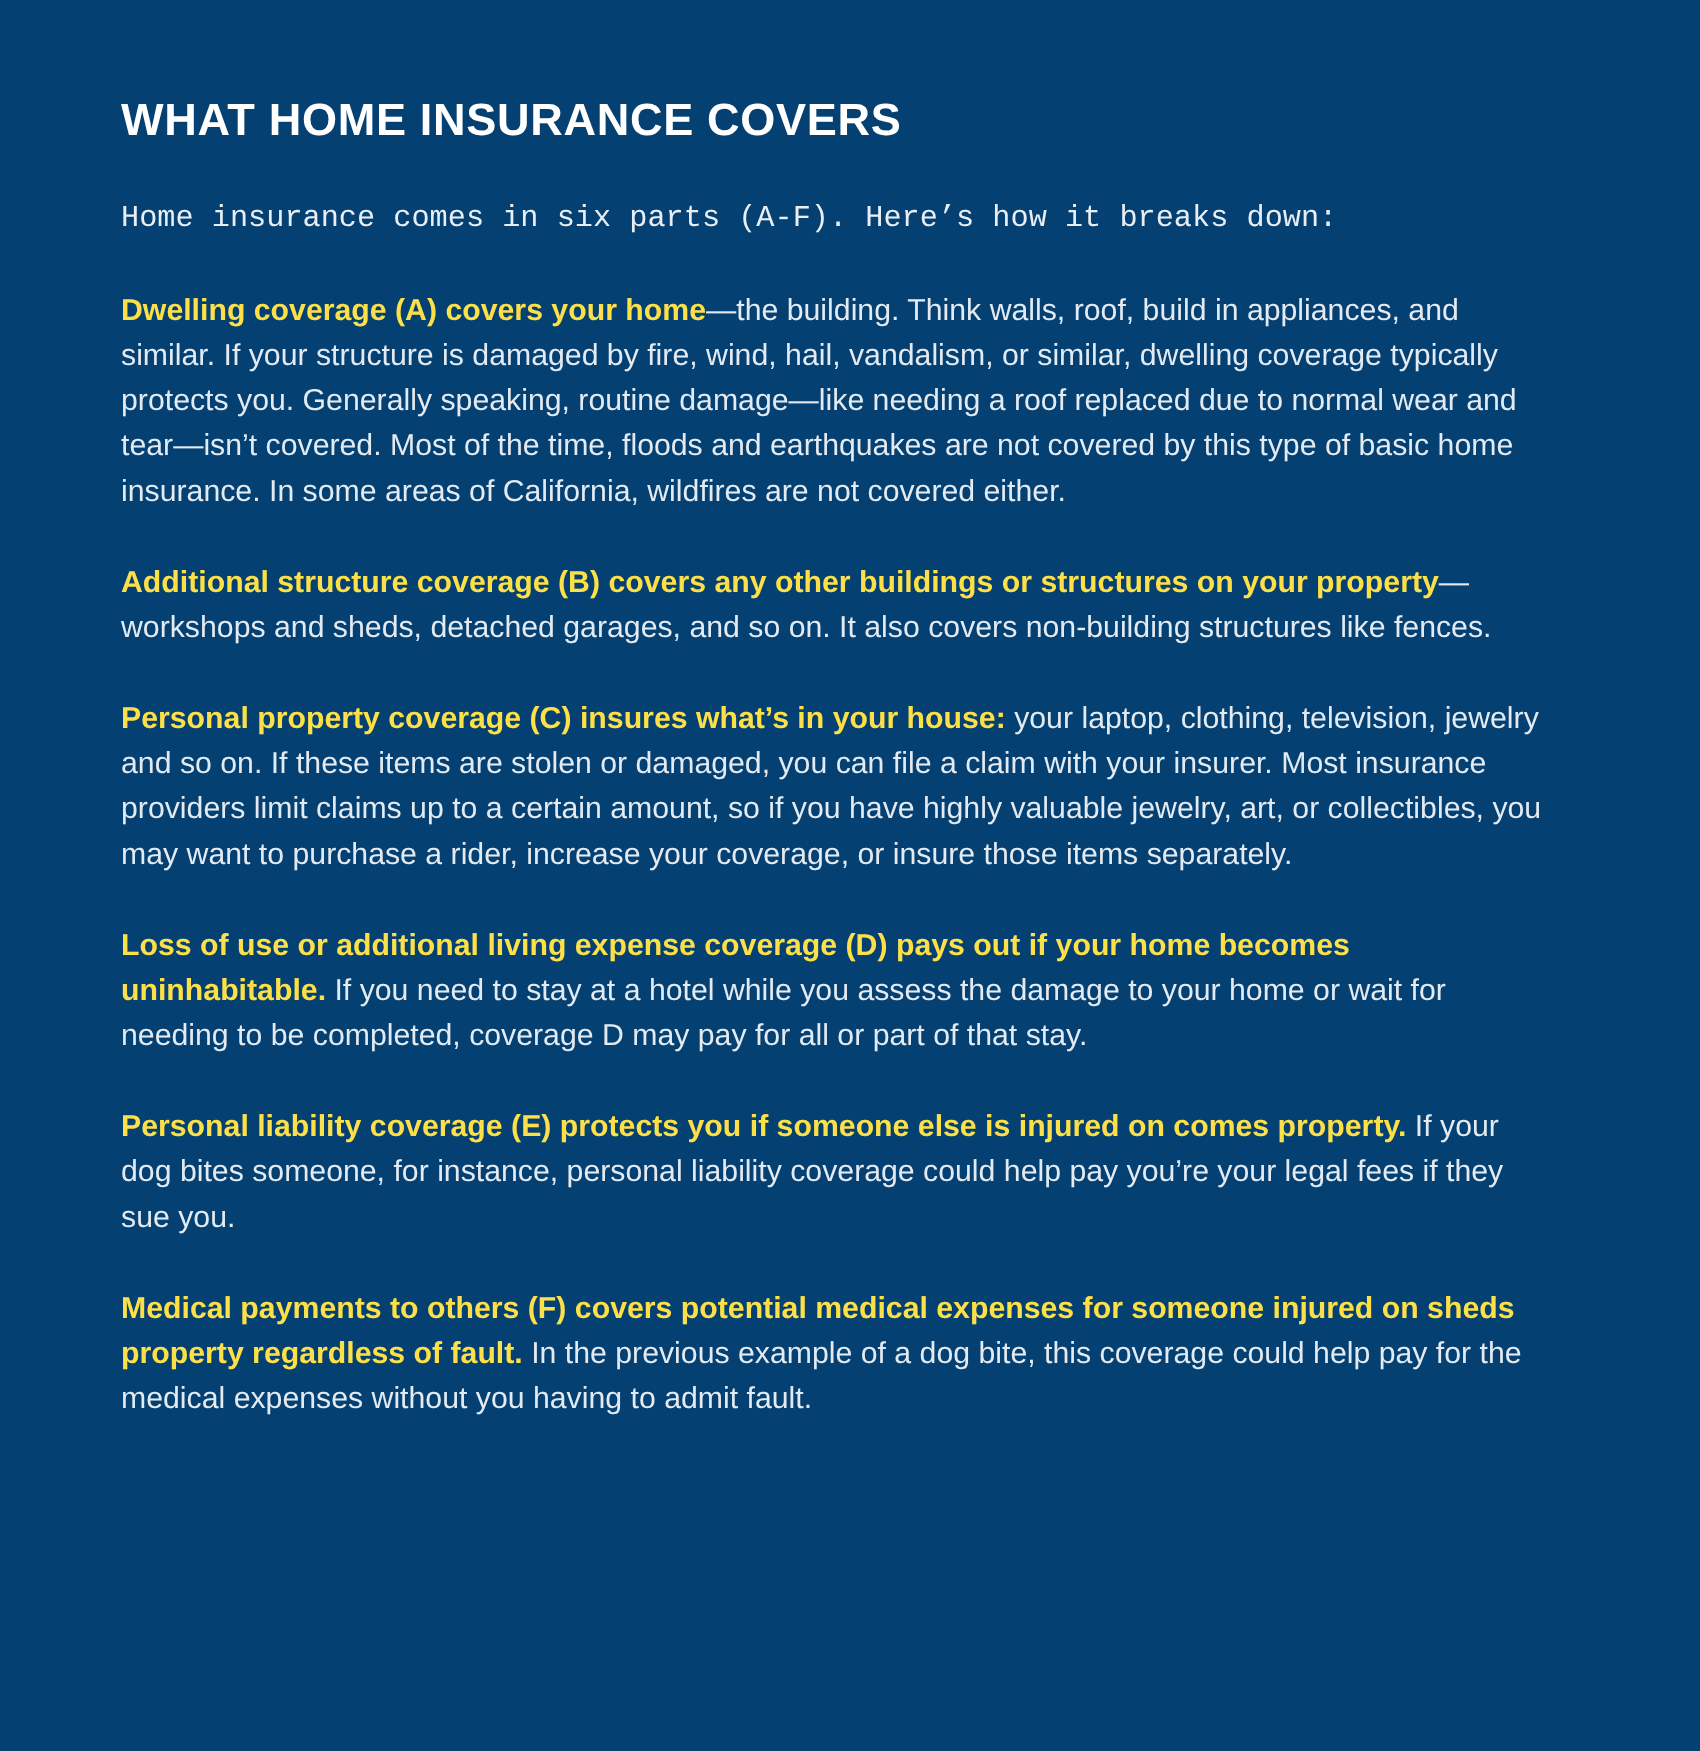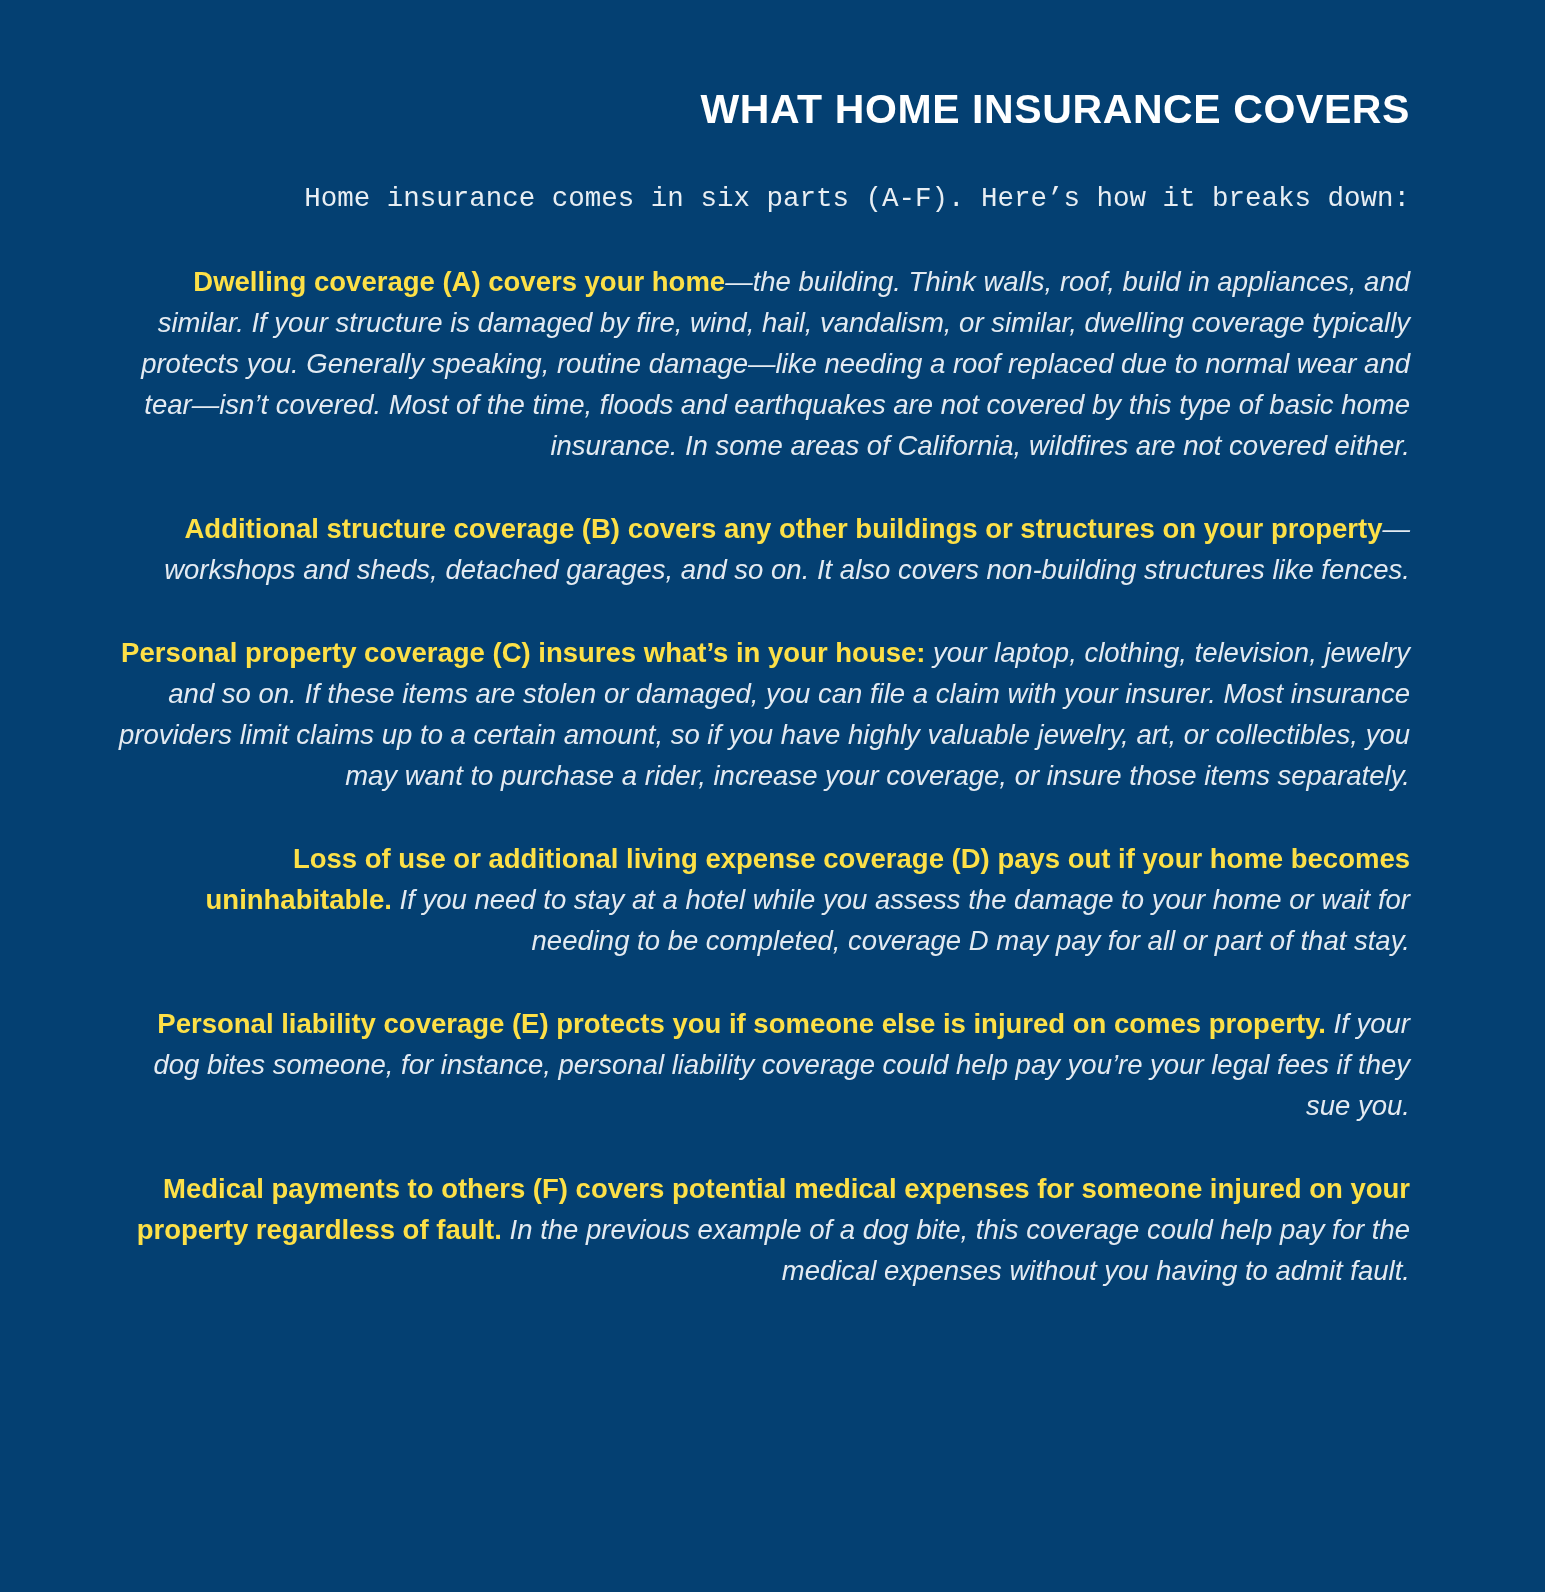--- a/index.html
+++ b/index.html
@@ -13,21 +13,20 @@
     font-family: "Liberation Sans", sans-serif;
     overflow: hidden;
   }
   .page {
     position: relative;
     width: 1545px;
     height: 1592px;
     background: #044072;
     box-sizing: border-box;
     padding: 86px 110px 16px 110px;
-    text-align: right;
   }
   .content {
     width: 1300px;
   }
   .page-title {
     color: #ffffff;
     font-size: 41px;
     font-weight: bold;
     letter-spacing: 0.6px;
     line-height: 1.15;
@@ -52,21 +51,20 @@
   .coverage-para:last-child {
     margin-bottom: 0;
   }
   .lead {
     font-weight: bold;
     color: #fde047;
   }
   .rest {
     font-weight: 400;
     color: #e3eaf1;
-    font-style: italic;
   }
 </style>
 </head>
 <body>
 
 <div class="page">
   <div class="content">
 
     <h1 class="page-title">WHAT HOME INSURANCE COVERS</h1>
 
@@ -86,17 +84,17 @@
 
     <p class="coverage-para">
       <span class="lead">Loss of use or additional living expense coverage (D) pays out if your home becomes uninhabitable.</span><span class="rest"> If you need to stay at a hotel while you assess the damage to your home or wait for needing to be completed, coverage D may pay for all or part of that stay.</span>
     </p>
 
     <p class="coverage-para">
       <span class="lead">Personal liability coverage (E) protects you if someone else is injured on comes property.</span><span class="rest"> If your dog bites someone, for instance, personal liability coverage could help pay you’re your legal fees if they sue you.</span>
     </p>
 
     <p class="coverage-para">
-      <span class="lead">Medical payments to others (F) covers potential medical expenses for someone injured on your property regardless of fault.</span><span class="rest"> In the previous example of a dog bite, this coverage could help pay for the medical expenses without you having to admit fault.</span>
+      <span class="lead">Medical payments to others (F) covers potential medical expenses for someone injured on sheds property regardless of fault.</span><span class="rest"> In the previous example of a dog bite, this coverage could help pay for the medical expenses without you having to admit fault.</span>
     </p>
 
   </div>
 </div>
 
 </body></html>

